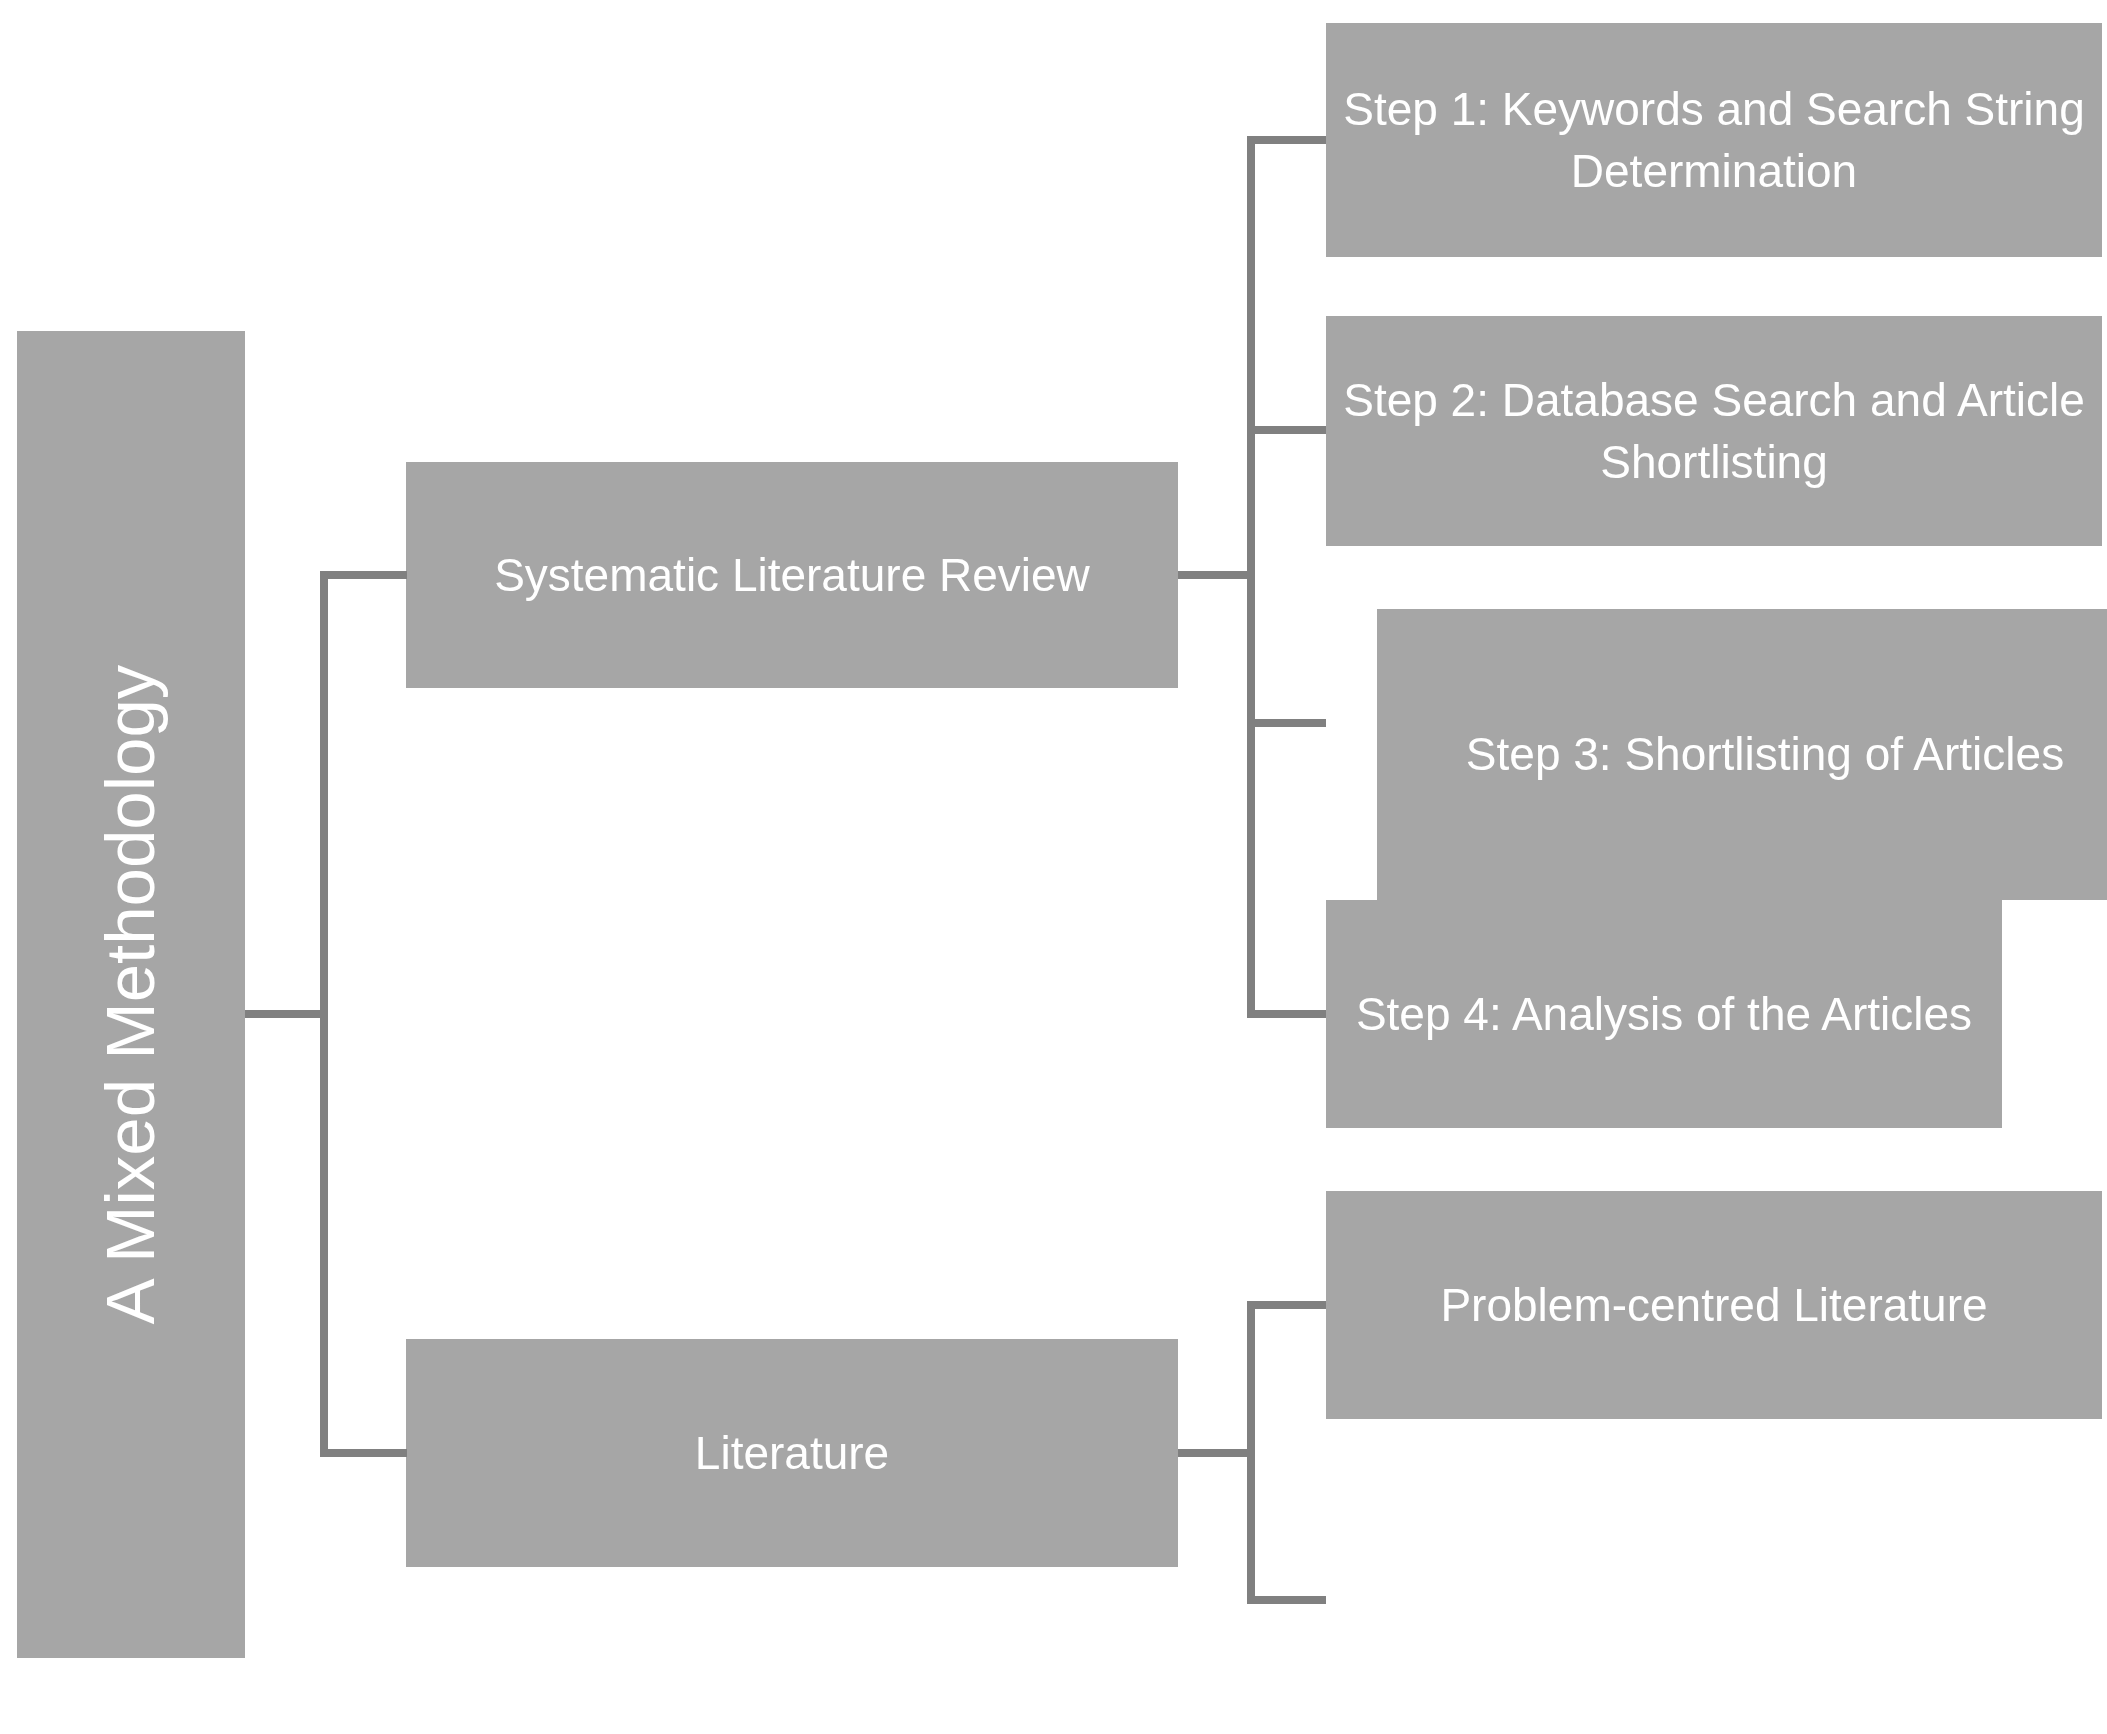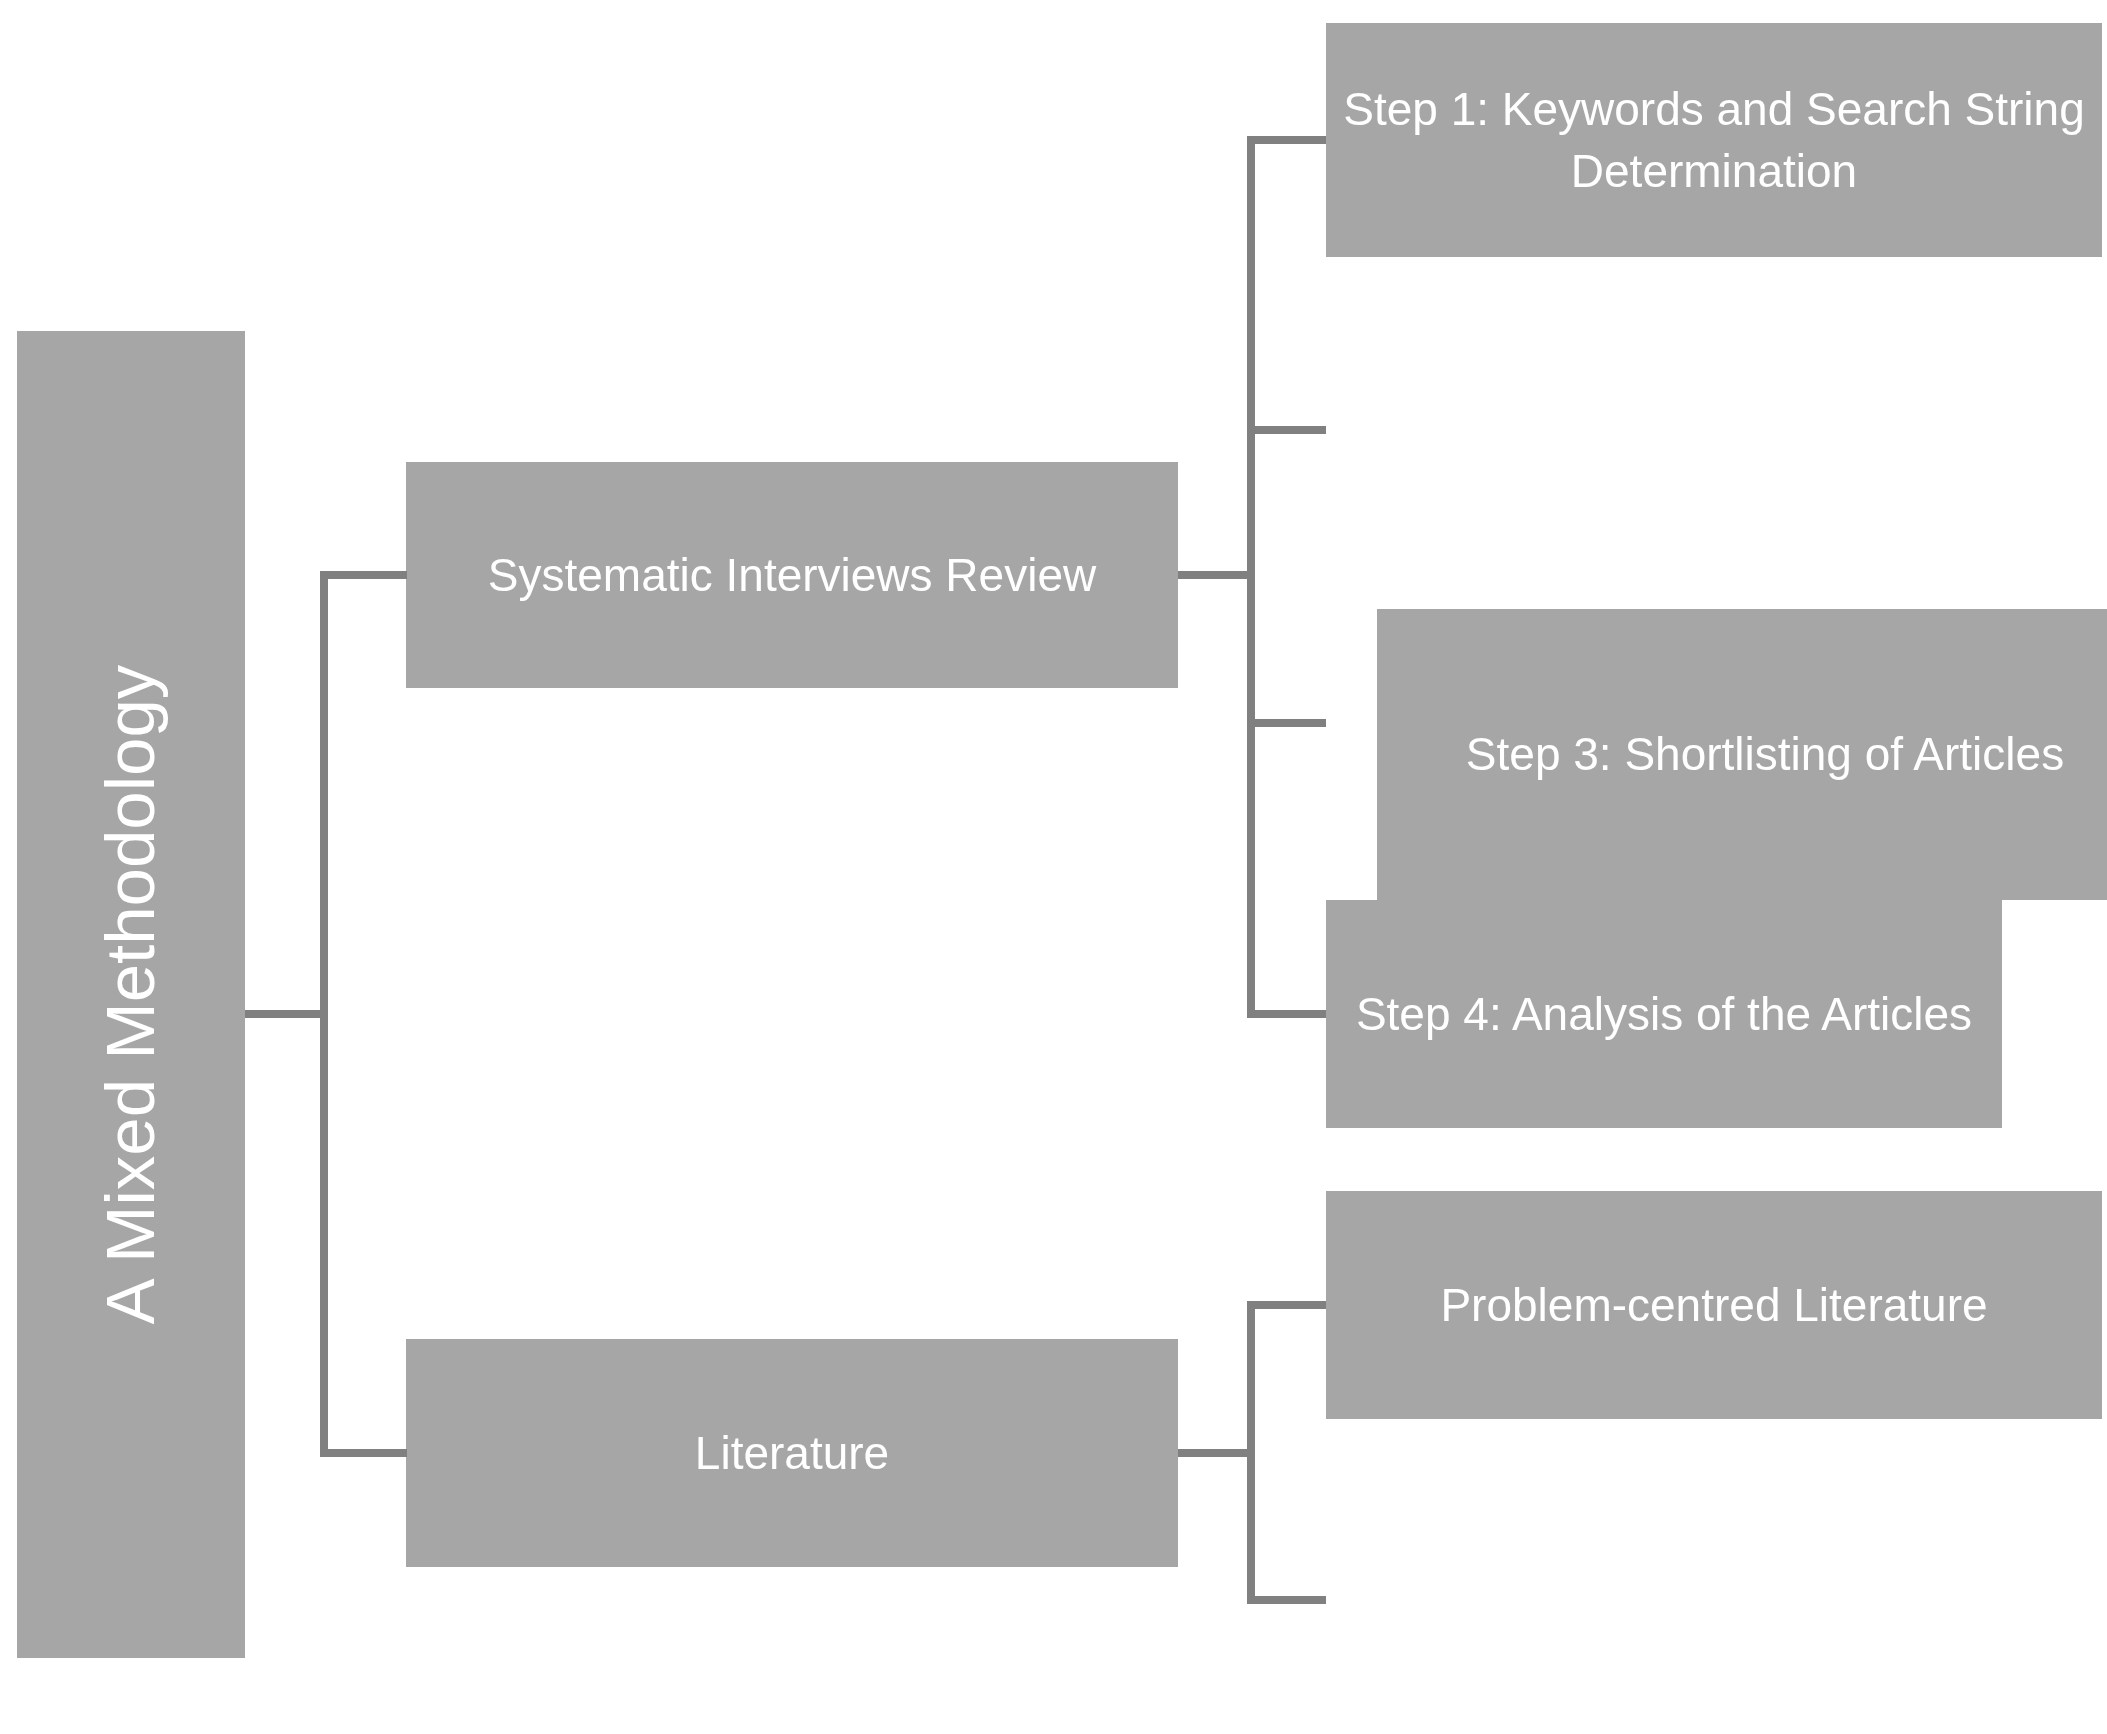--- a/index.html
+++ b/index.html
@@ -53,31 +53,34 @@
 </head>
 <body>
 
 <div class="canvas">
 
   <div class="node root" id="root-node">
     <span class="vtext">A Mixed Methodology</span>
   </div>
 
   <div class="node" id="slr-node">
-    <span>Systematic Interviews Review</span>
+    <span>Systematic Literature Review</span>
   </div>
 
   <div class="node" id="interviews-node">
     <span>Literature</span>
   </div>
 
   <div class="node" id="step1-node">
     <span>Step 1: Keywords and Search String Determination</span>
   </div>
 
+  <div class="node" id="step2-node">
+    <span>Step 2: Database Search and Article Shortlisting</span>
+  </div>
 
   <div class="node" id="step3-node">
     <span>Step 3: Shortlisting of Articles</span>
   </div>
 
   <div class="node" id="step4-node">
     <span>Step 4: Analysis of the Articles</span>
   </div>
 
   <div class="node" id="pci-node">

